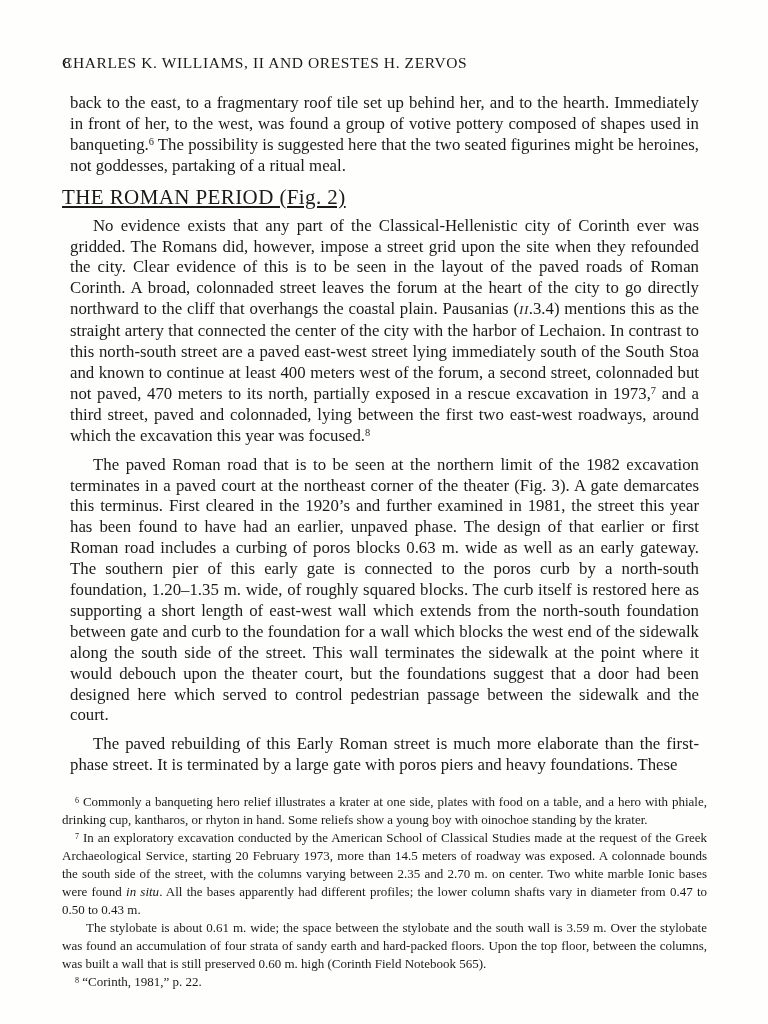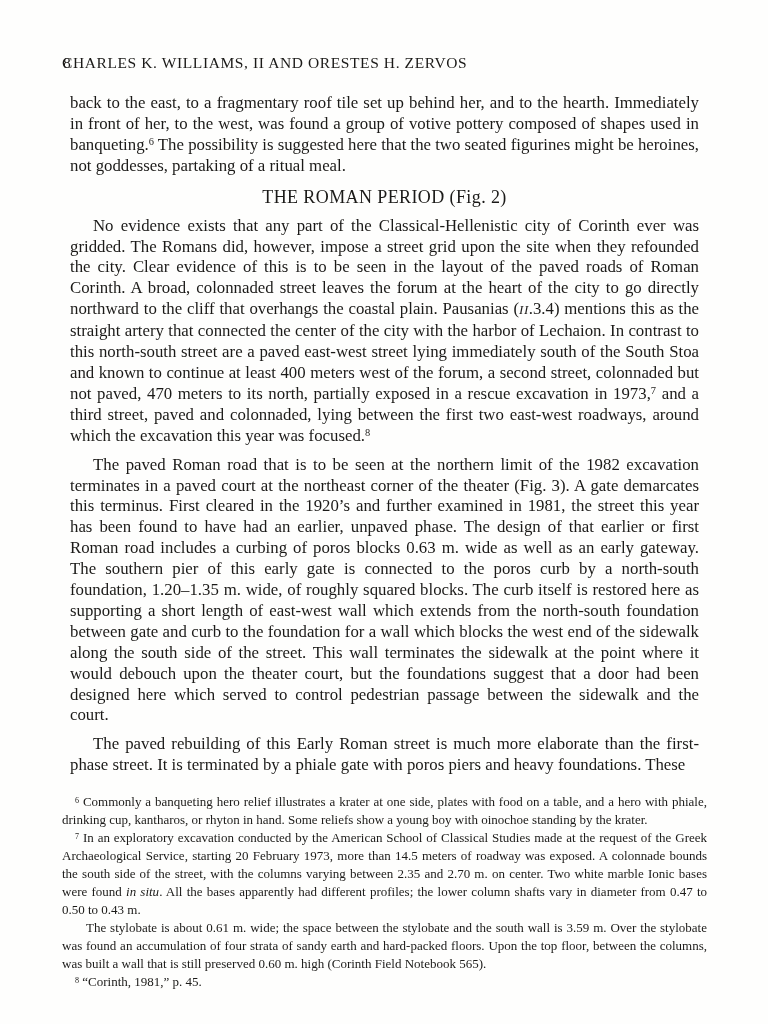--- a/index.html
+++ b/index.html
@@ -46,26 +46,26 @@
   }
   .para {
     margin: 8px;
     text-indent: 23px;
   }
   .para.no-indent {
     text-indent: 0;
   }
   .section-heading {
     font-weight: normal;
-    font-size: 18px;
+    font-size: 21px;
     line-height: 22px;
-    text-align: center;
     letter-spacing: 0.4px;
     margin: 9px 0 4px 0;
     text-indent: 0;
+    text-decoration: underline;
   }
   sup.fn-ref {
     font-size: 0.62em;
     line-height: 0;
     position: relative;
     top: -0.45em;
     vertical-align: baseline;
   }
   .sc {
     font-size: 0.78em;
@@ -102,27 +102,27 @@
 
     <div class="body-text">
       <p class="para no-indent"><span>back to the east, to a fragmentary roof tile set up behind her, and to the hearth. Immediately in front of her, to the west, was found a group of votive pottery composed of shapes used in banqueting.</span><sup class="fn-ref">6</sup><span> The possibility is suggested here that the two seated figurines might be heroines, not goddesses, partaking of a ritual meal.</span></p>
 
       <h2 class="section-heading">THE ROMAN PERIOD (Fig. 2)</h2>
 
       <p class="para"><span>No evidence exists that any part of the Classical-Hellenistic city of Corinth ever was gridded. The Romans did, however, impose a street grid upon the site when they refounded the city. Clear evidence of this is to be seen in the layout of the paved roads of Roman Corinth. A broad, colonnaded street leaves the forum at the heart of the city to go directly northward to the cliff that overhangs the coastal plain. Pausanias (</span><span class="sc">II</span><span>.3.4) mentions this as the straight artery that connected the center of the city with the harbor of Lechaion. In contrast to this north-south street are a paved east-west street lying immediately south of the South Stoa and known to continue at least 400 meters west of the forum, a second street, colonnaded but not paved, 470 meters to its north, partially exposed in a rescue excavation in 1973,</span><sup class="fn-ref">7</sup><span> and a third street, paved and colonnaded, lying between the first two east-west roadways, around which the excavation this year was focused.</span><sup class="fn-ref">8</sup></p>
 
       <p class="para">The paved Roman road that is to be seen at the northern limit of the 1982 excavation terminates in a paved court at the northeast corner of the theater (Fig. 3). A gate demarcates this terminus. First cleared in the 1920’s and further examined in 1981, the street this year has been found to have had an earlier, unpaved phase. The design of that earlier or first Roman road includes a curbing of poros blocks 0.63 m. wide as well as an early gateway. The southern pier of this early gate is connected to the poros curb by a north-south foundation, 1.20–1.35 m. wide, of roughly squared blocks. The curb itself is restored here as supporting a short length of east-west wall which extends from the north-south foundation between gate and curb to the foundation for a wall which blocks the west end of the sidewalk along the south side of the street. This wall terminates the sidewalk at the point where it would debouch upon the theater court, but the foundations suggest that a door had been designed here which served to control pedestrian passage between the sidewalk and the court.</p>
 
-      <p class="para">The paved rebuilding of this Early Roman street is much more elaborate than the first-phase street. It is terminated by a phiale gate with poros piers and heavy foundations. These</p>
+      <p class="para">The paved rebuilding of this Early Roman street is much more elaborate than the first-phase street. It is terminated by a large gate with poros piers and heavy foundations. These</p>
     </div>
 
     <div class="footnotes">
       <p class="fn"><sup class="fn-ref">6</sup><span> Commonly a banqueting hero relief illustrates a krater at one side, plates with food on a table, and a hero with phiale, drinking cup, kantharos, or rhyton in hand. Some reliefs show a young boy with oinochoe standing by the krater.</span></p>
 
       <p class="fn"><sup class="fn-ref">7</sup><span> In an exploratory excavation conducted by the American School of Classical Studies made at the request of the Greek Archaeological Service, starting 20 February 1973, more than 14.5 meters of roadway was exposed. A colonnade bounds the south side of the street, with the columns varying between 2.35 and 2.70 m. on center. Two white marble Ionic bases were found </span><i>in situ</i><span>. All the bases apparently had different profiles; the lower column shafts vary in diameter from 0.47 to 0.50 to 0.43 m.</span></p>
 
       <p class="fn fn-cont">The stylobate is about 0.61 m. wide; the space between the stylobate and the south wall is 3.59 m. Over the stylobate was found an accumulation of four strata of sandy earth and hard-packed floors. Upon the top floor, between the columns, was built a wall that is still preserved 0.60 m. high (Corinth Field Notebook 565).</p>
 
-      <p class="fn"><sup class="fn-ref">8</sup><span> “Corinth, 1981,” p. 45.</span></p>
+      <p class="fn"><sup class="fn-ref">8</sup><span> “Corinth, 1981,” p. 22.</span></p>
     </div>
 
   </div>
 </div>
 
 </body></html>

